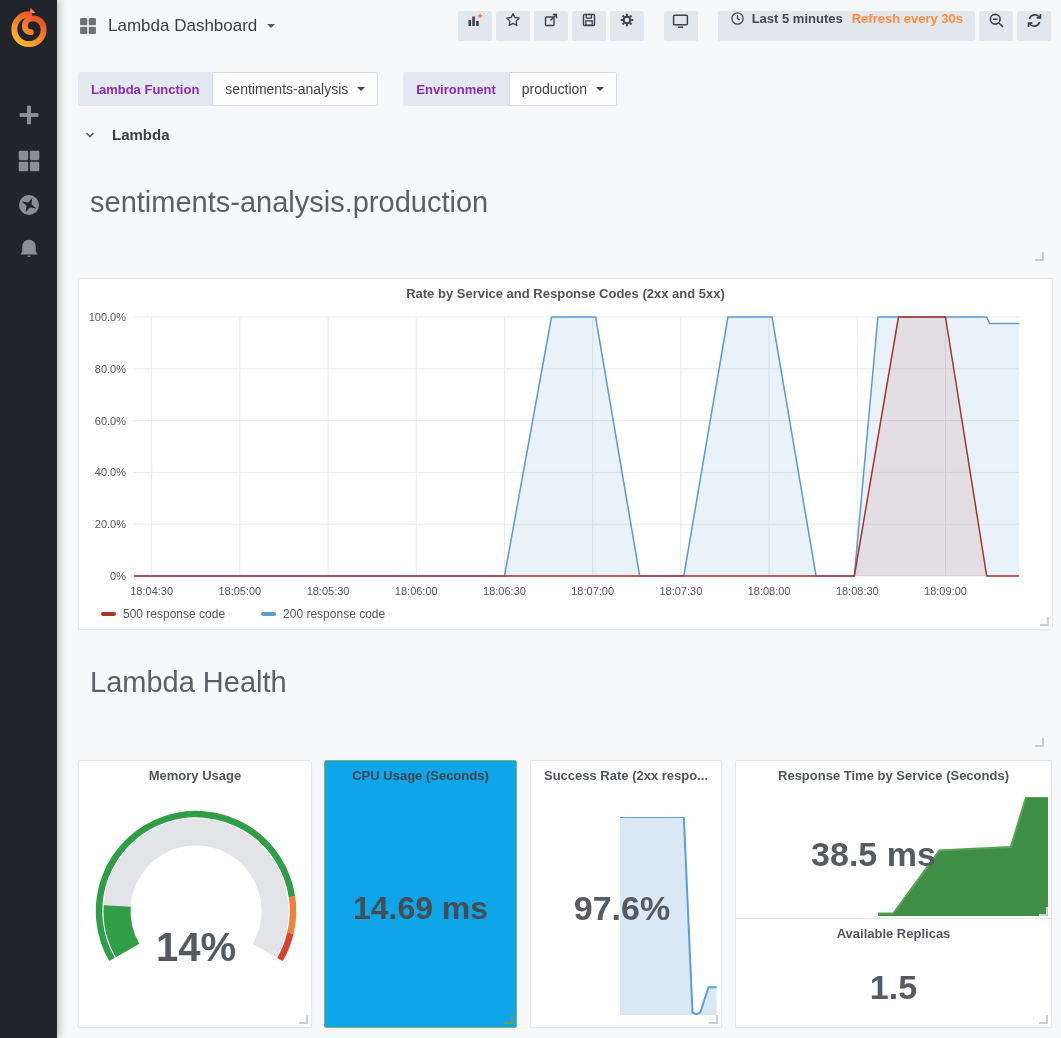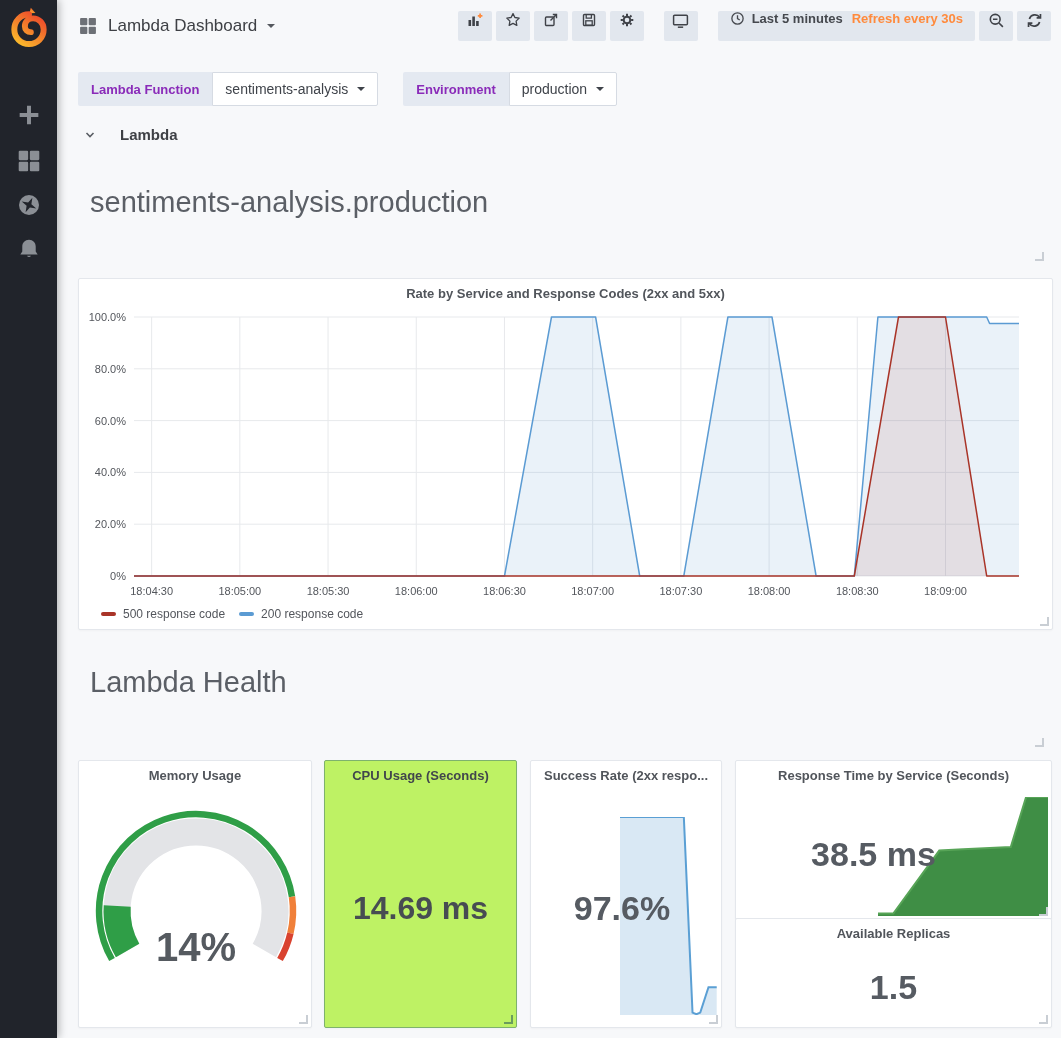--- a/index.html
+++ b/index.html
@@ -33,39 +33,39 @@
   .refresh-int{margin-left:9px;font-weight:bold;}
 
   
   .filters{position:absolute;top:72px;left:21px;display:flex;}
   .chip{display:inline-flex;height:34px;border-radius:2px;margin-right:25px;cursor:pointer;}
   .chip-label{background:#e4e9f1;font-weight:bold;font-size:13px;padding:0 13px;
               display:flex;align-items:center;border-radius:2px 0 0 2px;}
   .chip-value{background:#fff;border:1px solid #d6dbe3;display:flex;align-items:center;gap:9px;
               padding:0 12px;font-size:14px;color:#3f434a;border-radius:0 2px 2px 0;}
 
-  .section-row{position:absolute;top:126px;left:27px;display:flex;align-items:center;gap:24px;
+  .section-row{position:absolute;top:126px;left:27px;display:flex;align-items:center;gap:16px;
                font-size:15px;font-weight:bold;color:#3e4045;cursor:pointer;}
 
   .bigtext{position:absolute;left:33px;font-size:29px;color:#5b5f66;}
 
   
   .panel{position:absolute;background:#fff;border:1px solid #e4e7ec;border-radius:2px;
          box-sizing:border-box;box-shadow:0 1px 2px rgba(0,0,0,.03);}
   .p-title{height:28px;line-height:30px;text-align:center;font-size:13px;font-weight:bold;
            color:#51555b;white-space:nowrap;overflow:hidden;cursor:pointer;}
   .rsz{position:absolute;right:3px;bottom:3px;width:7px;height:7px;
        border-right:2px solid #c9ced4;border-bottom:2px solid #c9ced4;cursor:nwse-resize;}
   .free-rsz{position:absolute;width:7px;height:7px;
        border-right:2px solid #c9ced4;border-bottom:2px solid #c9ced4;cursor:nwse-resize;}
 
   .chart-panel{left:21px;top:278px;width:975px;height:352px;}
   #main-plot{position:absolute;top:28px;left:0;}
   .tick{font-size:11px;fill:#53565c;font-family:"Liberation Sans",sans-serif;}
-  .legend{position:absolute;left:22px;bottom:8px;display:flex;gap:14px;font-size:12px;
+  .legend{position:absolute;left:22px;bottom:8px;display:flex;gap:36px;font-size:12px;
           color:#53565c;align-items:center;}
   .legend-item{display:inline-flex;align-items:center;cursor:pointer;}
   .sw{width:15px;height:4px;border-radius:2px;margin-right:7px;display:inline-block;}
 
   .health{top:666px;}
 
   .panel-memory{left:21px;top:760px;width:234px;height:268px;}
   #gauge-box{position:absolute;top:32px;left:1px;}
   .gauge-val{font-size:40px;font-weight:bold;fill:#555a60;font-family:"Liberation Sans",sans-serif;}
 
@@ -297,21 +297,21 @@
             <path d="M47.6 157.5 A79 79 0 1 1 184.4 157.5" stroke="#e3e4e7" stroke-width="27" fill="none"></path>
             <path d="M32.0 166.5 A97 97 0 1 1 212.0 103.8" stroke="#2f9e47" stroke-width="6.5" fill="none"></path>
             <path d="M212.0 103.8 A97 97 0 0 1 210.4 140.2" stroke="#f0803a" stroke-width="6.5" fill="none"></path>
             <path d="M210.4 140.2 A97 97 0 0 1 200.0 166.5" stroke="#d9422f" stroke-width="6.5" fill="none"></path>
             <path d="M47.6 157.5 A79 79 0 0 1 37.2 113.0" stroke="#2f9e47" stroke-width="27" fill="none"></path>
             <text x="116" y="168" text-anchor="middle" class="gauge-val">14%</text>
           </svg></div>
       <span class="rsz"></span>
     </div>
 
-    <div class="panel panel-cpu" style="background:#bef264;border-color:#7eb26d">
+    <div class="panel panel-cpu" style="background:#0ea5e9;border-color:#7eb26d">
       <div class="p-title" style="color:#41464c">CPU Usage (Seconds)</div>
       <div class="stat-val v42">14.69 ms</div>
       <span class="rsz" style="border-color:#6a9c5c"></span>
     </div>
 
     <div class="panel panel-success">
       <div class="p-title">Success Rate (2xx respo...</div>
       <div id="spark-success"><svg viewBox="0 0 100 100" preserveAspectRatio="none" width="100%" height="100%">
             <polygon points="0.0,0.0 66.0,0.0 75.0,98.8 79.0,99.6 83.0,98.8 91.5,86.0 100.0,86.0 100,100 0,100" fill="#d9e8f4"></polygon>
             <polyline points="0.0,0.0 66.0,0.0 75.0,98.8 79.0,99.6 83.0,98.8 91.5,86.0 100.0,86.0" fill="none" stroke="#5a9fd4" stroke-width="2" vector-effect="non-scaling-stroke"></polyline>

